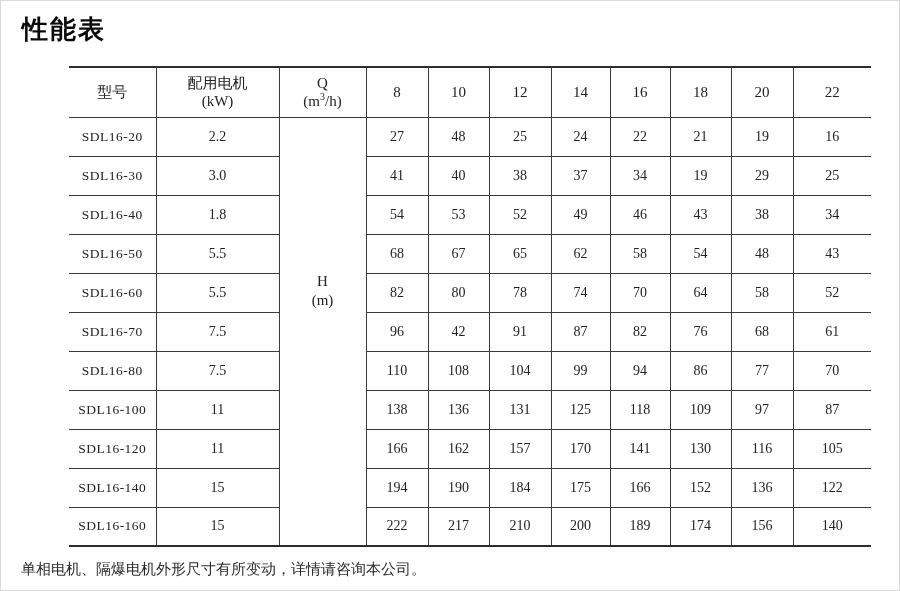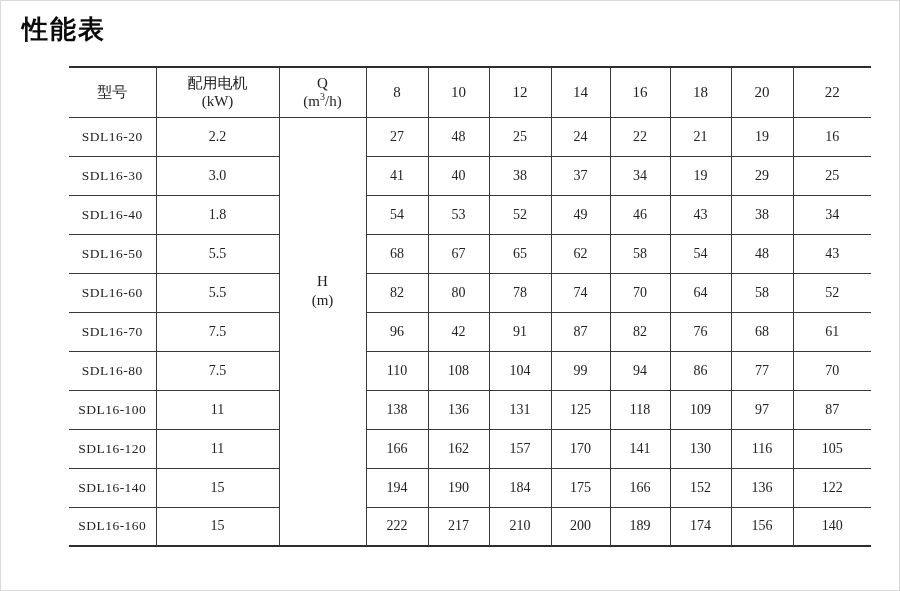--- a/index.html
+++ b/index.html
@@ -227,14 +227,15 @@
         <td>210</td>
         <td>200</td>
         <td>189</td>
         <td>174</td>
         <td>156</td>
         <td>140</td>
       </tr>
     </tbody>
   </table>
 
+  <div class="footnote">单相电机、隔爆电机外形尺寸有所变动，详情请咨询本公司。</div>
 
 </div>
 
 </body></html>

